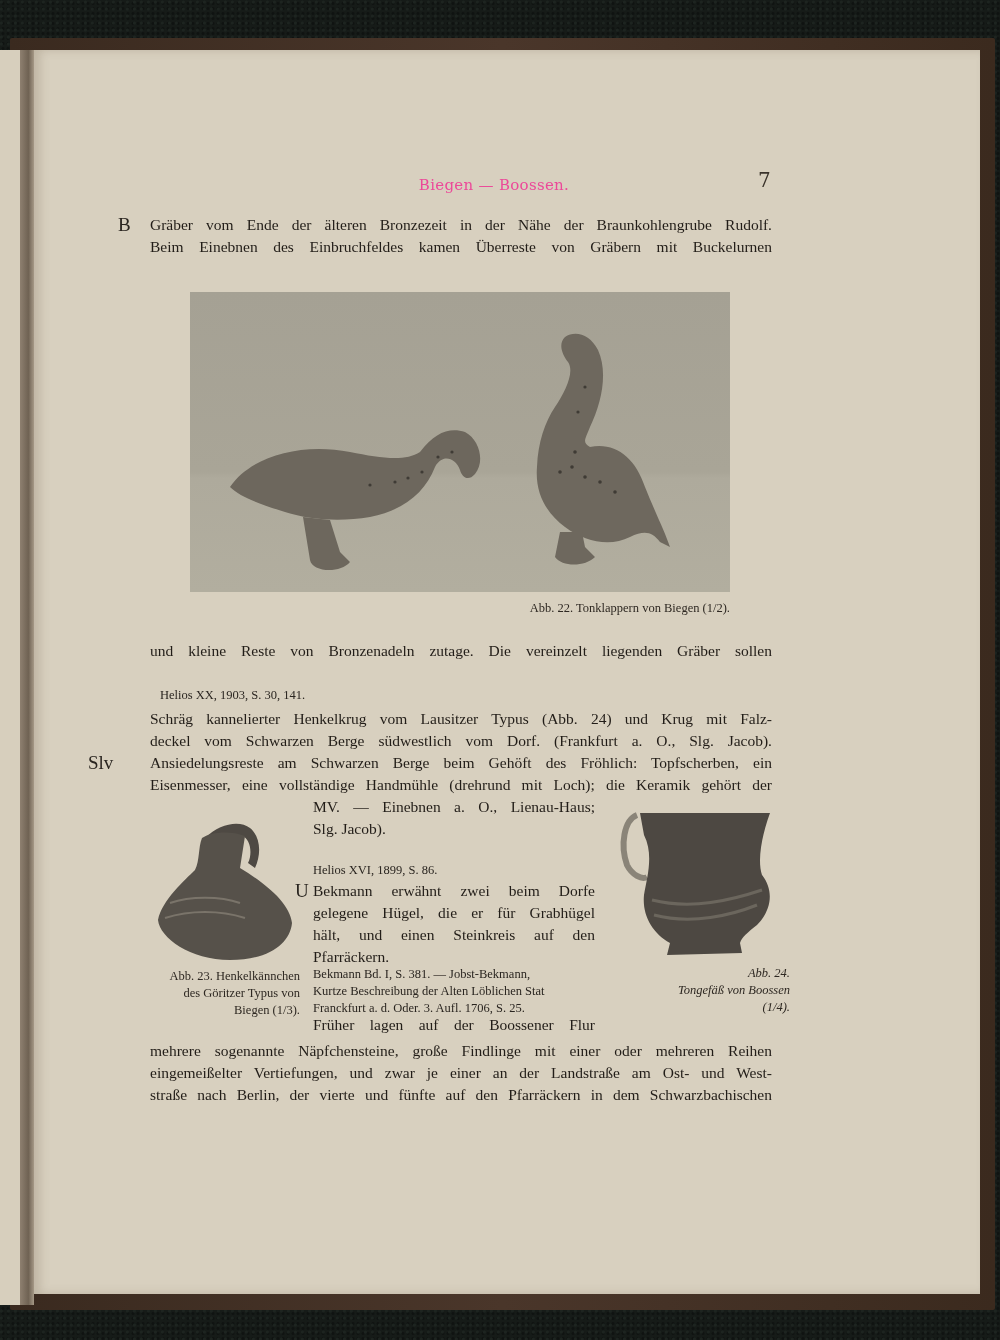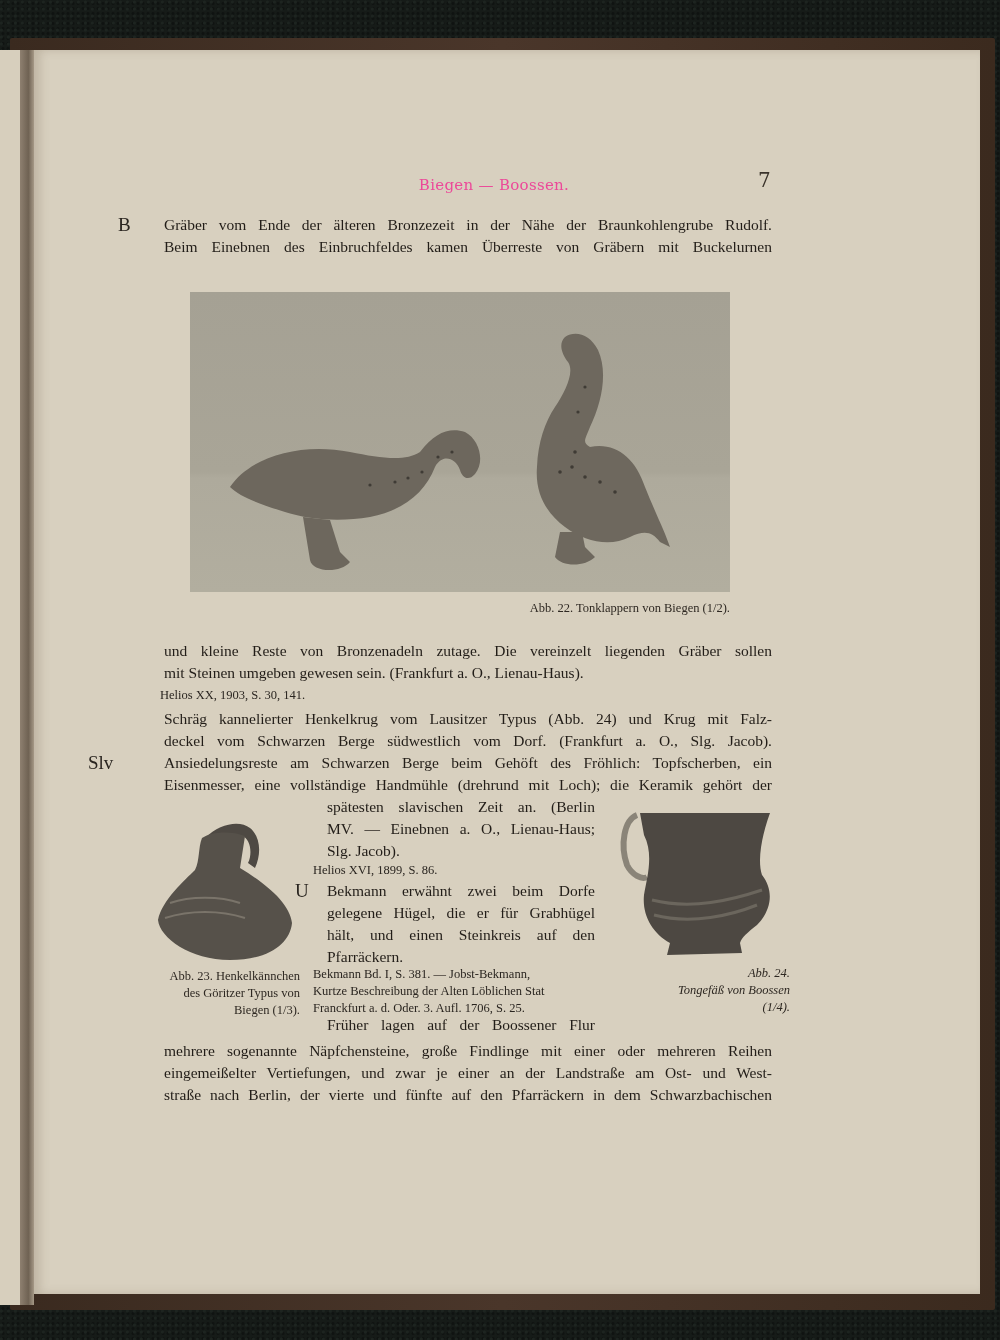--- a/index.html
+++ b/index.html
@@ -41,21 +41,21 @@
     position:absolute; top:168px; left:725px; font-size:20px; color:#3a332b;
     font-family:"DejaVu Serif", serif;
   }
   .margin-note {
     position:absolute; font-family:"Liberation Serif", serif; font-size:19px; color:#2a2520;
   }
   .para {
     position:absolute; font-family:"Liberation Serif", serif; color:#221d18;
     font-size:15.5px; line-height:22px; text-align:justify;
   }
-  .para .line { display:block; white-space:nowrap; text-align-last:justify;margin-left:14px; }
+  .para .line { display:block; white-space:nowrap; text-align-last:justify; }
   .para .line.last { text-align-last:left; }
   .small {
     position:absolute; font-family:"Liberation Serif", serif; color:#2a2520;
     font-size:12.5px; line-height:17px;
   }
   .caption {
     position:absolute; font-family:"Liberation Serif", serif; color:#2e2822;
     font-size:12.5px; line-height:17px; text-align:right;
   }
   .figure-photo {
@@ -108,36 +108,34 @@
         <circle cx="385" cy="160" r="1.8" fill="#3f3b35"></circle>
       <circle cx="388" cy="120" r="1.6" fill="#3f3b35"></circle>
         <circle cx="395" cy="95" r="1.6" fill="#3f3b35"></circle>
     </g>
   </svg>
 </div>
 <div class="caption" style="left:190px; top:600px; width:540px;">Abb. 22. Tonklappern von Biegen (1/2).</div>
 
 <div class="para" style="left:150px; top:640px; width:622px;">
   <span class="line">und kleine Reste von Bronzenadeln zutage. Die vereinzelt liegenden Gräber sollen</span>
-  <span class="line last">mit Steinen umgeben gewesen sein. (Frankfurt a. O., Lienau-Haus).</span>
 </div>
 <div class="small" style="left:160px; top:687px;">Helios XX, 1903, S. 30, 141.</div>
 
 <div class="para" style="left:150px; top:708px; width:622px;">
   <span class="line">Schräg kannelierter Henkelkrug vom Lausitzer Typus (Abb. 24) und Krug mit Falz-</span>
   <span class="line">deckel vom Schwarzen Berge südwestlich vom Dorf. (Frankfurt a. O., Slg. Jacob).</span>
 </div>
 
 <div class="margin-note" style="left:88px; top:752px;">Slv</div>
 <div class="para" style="left:150px; top:752px; width:622px;">
   <span class="line">Ansiedelungsreste am Schwarzen Berge beim Gehöft des Fröhlich: Topfscherben, ein</span>
   <span class="line">Eisenmesser, eine vollständige Handmühle (drehrund mit Loch); die Keramik gehört der</span>
 </div>
 <div class="para" style="left:313px; top:796px; width:282px;">
-  <span class="line">spätesten slavischen Zeit an. (Berlin</span>
   <span class="line">MV. — Einebnen a. O., Lienau-Haus;</span>
   <span class="line last">Slg. Jacob).</span>
 </div>
 <div class="small" style="left:313px; top:862px;">Helios XVI, 1899, S. 86.</div>
 
 <div class="margin-note" style="left:295px; top:880px;">U</div>
 <div class="para" style="left:313px; top:880px; width:282px;">
   <span class="line">Bekmann erwähnt zwei beim Dorfe</span>
   <span class="line">gelegene Hügel, die er für Grabhügel</span>
   <span class="line">hält, und einen Steinkreis auf den</span>

